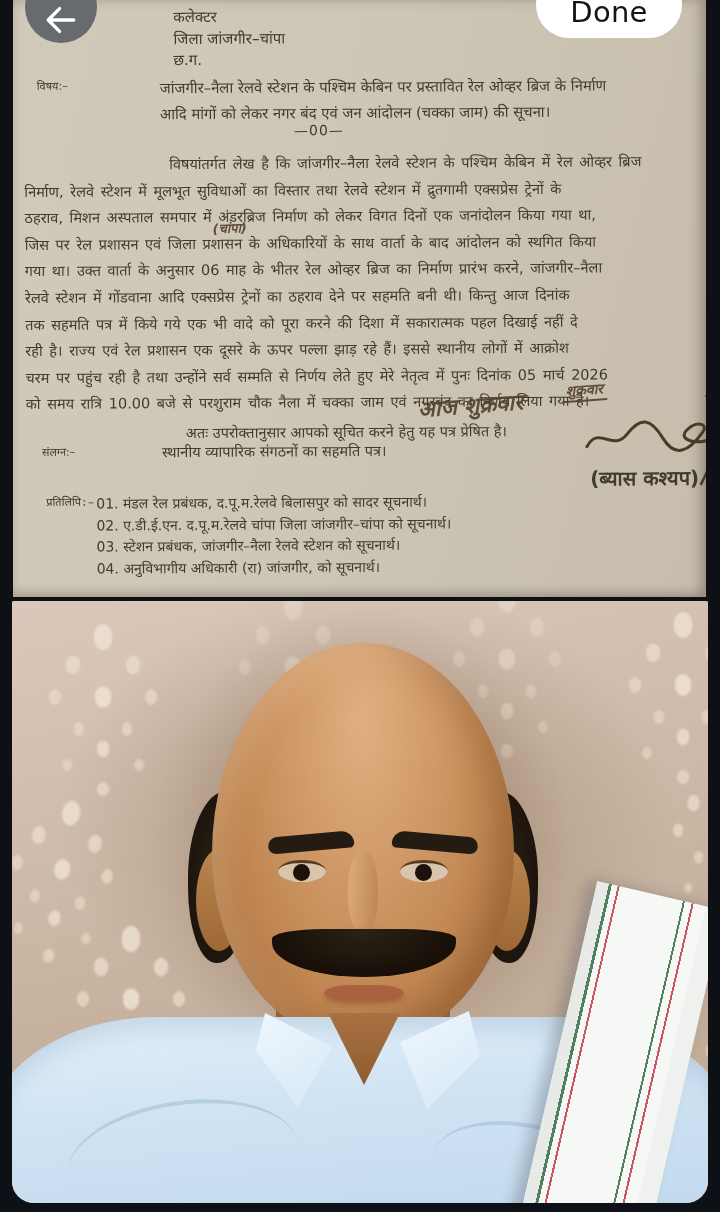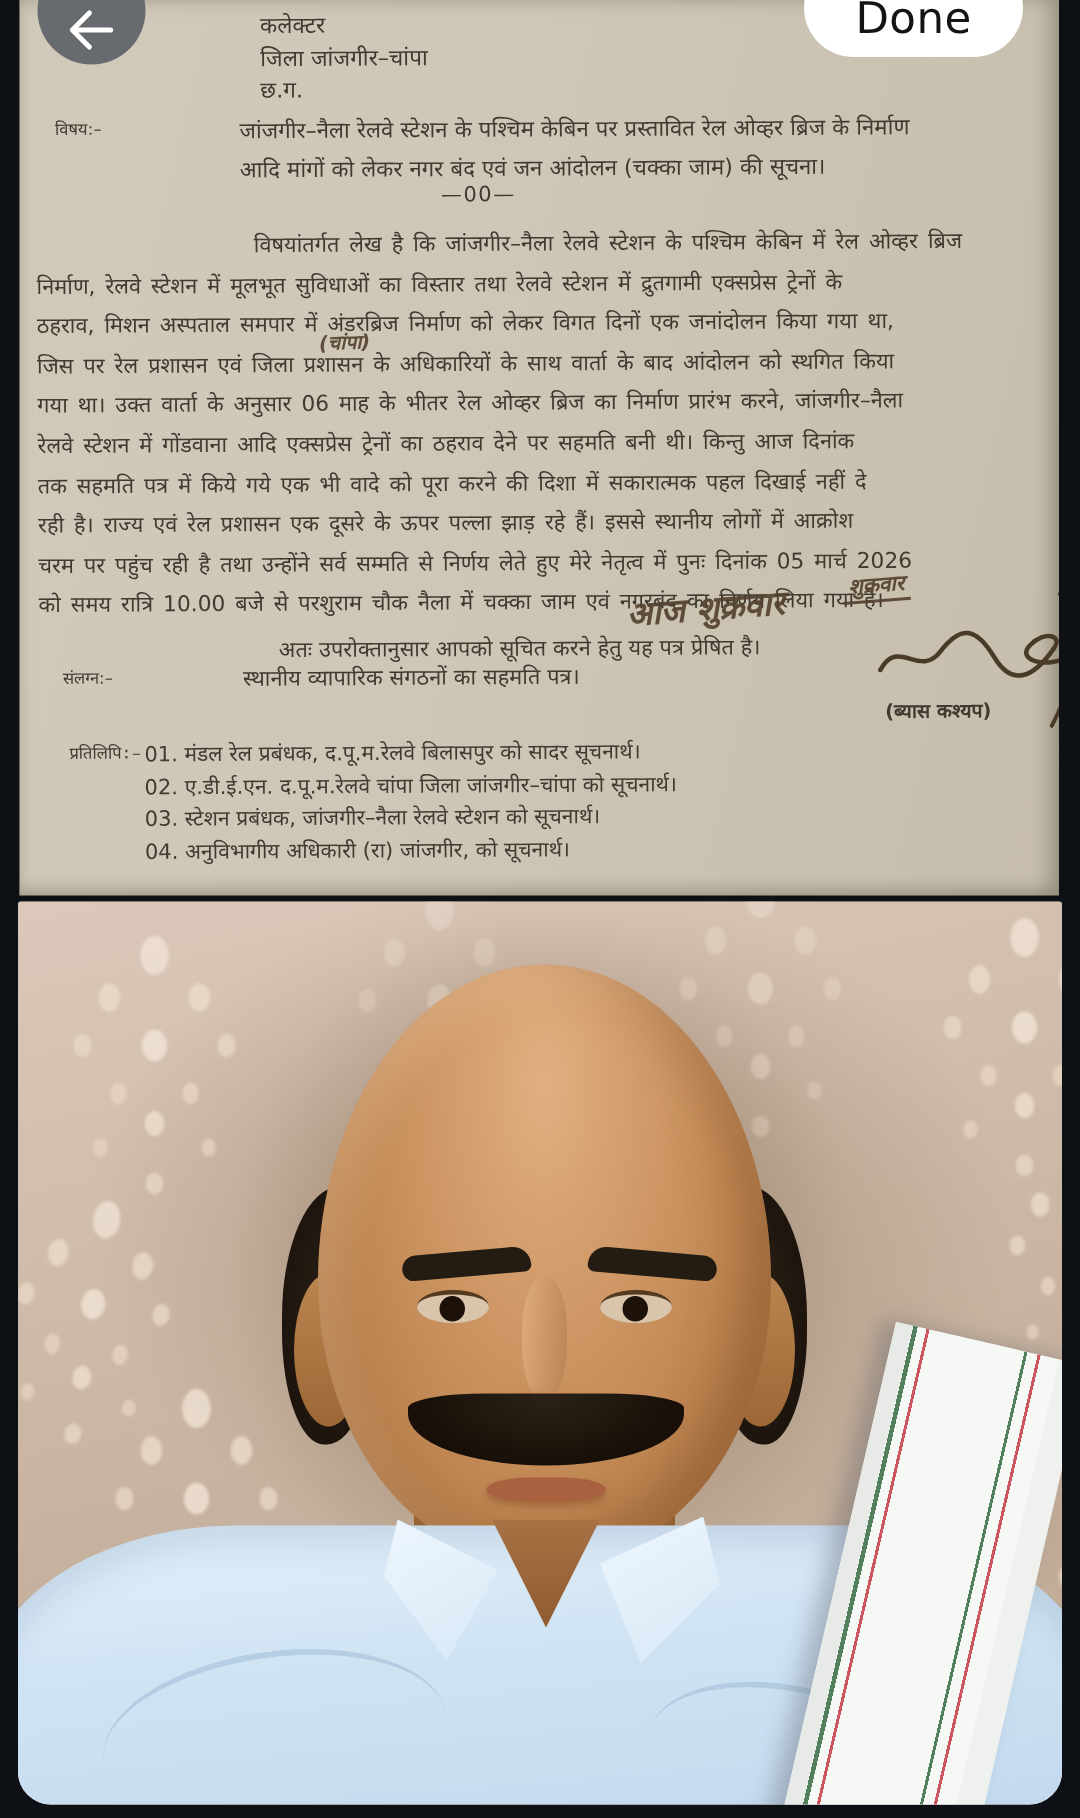--- a/index.html
+++ b/index.html
@@ -17,21 +17,21 @@
   .subject{position:absolute;left:148px;top:74px;width:500px;font-size:14.8px;line-height:26px;}
   .subject div{white-space:nowrap;}
   .sep{position:absolute;left:242px;top:122px;font-size:14px;letter-spacing:1px;margin-left:40px;}
   .para{position:absolute;left:12px;top:150px;width:672px;font-size:14.5px;}
   .para div{height:26.6px;line-height:26.6px;white-space:nowrap;overflow:hidden;word-spacing:2px;}
   .para div:first-child{text-indent:145px;}
   .closing{position:absolute;left:172px;top:421px;font-size:14.5px;white-space:nowrap;}
   .enc-text{position:absolute;left:148px;top:440px;font-size:14.5px;white-space:nowrap;}
   .copies{position:absolute;left:82px;top:492px;font-size:14px;line-height:21.7px;}
   .copies div{white-space:nowrap;}
-  .signatory{position:absolute;left:576px;top:466px;font-size:13px;font-weight:bold;white-space:nowrap;}
+  .signatory{position:absolute;left:576px;top:466px;font-size:20px;font-weight:bold;white-space:nowrap;}
   .hw{position:absolute;color:#52402c;font-style:italic;font-weight:bold;opacity:.9;white-space:nowrap;}
   .hw-champa{left:200px;top:218px;font-size:13px;transform:rotate(-2deg);}
   .hw-day{left:548px;top:381px;font-size:14px;transform:rotate(-4deg);border-bottom:2px solid #52402c;padding:0 4px 1px 4px;}
   .hw-note{left:404px;top:390px;font-size:22px;transform:rotate(-4deg);}
   .sig{position:absolute;left:565px;top:396px;}
 
   
   .back-btn{position:absolute;left:25px;top:-29px;width:72px;height:72px;border-radius:50%;
             background:rgba(97,102,106,.95);display:flex;align-items:center;justify-content:center;
             padding-top:26px;box-sizing:border-box;z-index:30;}

